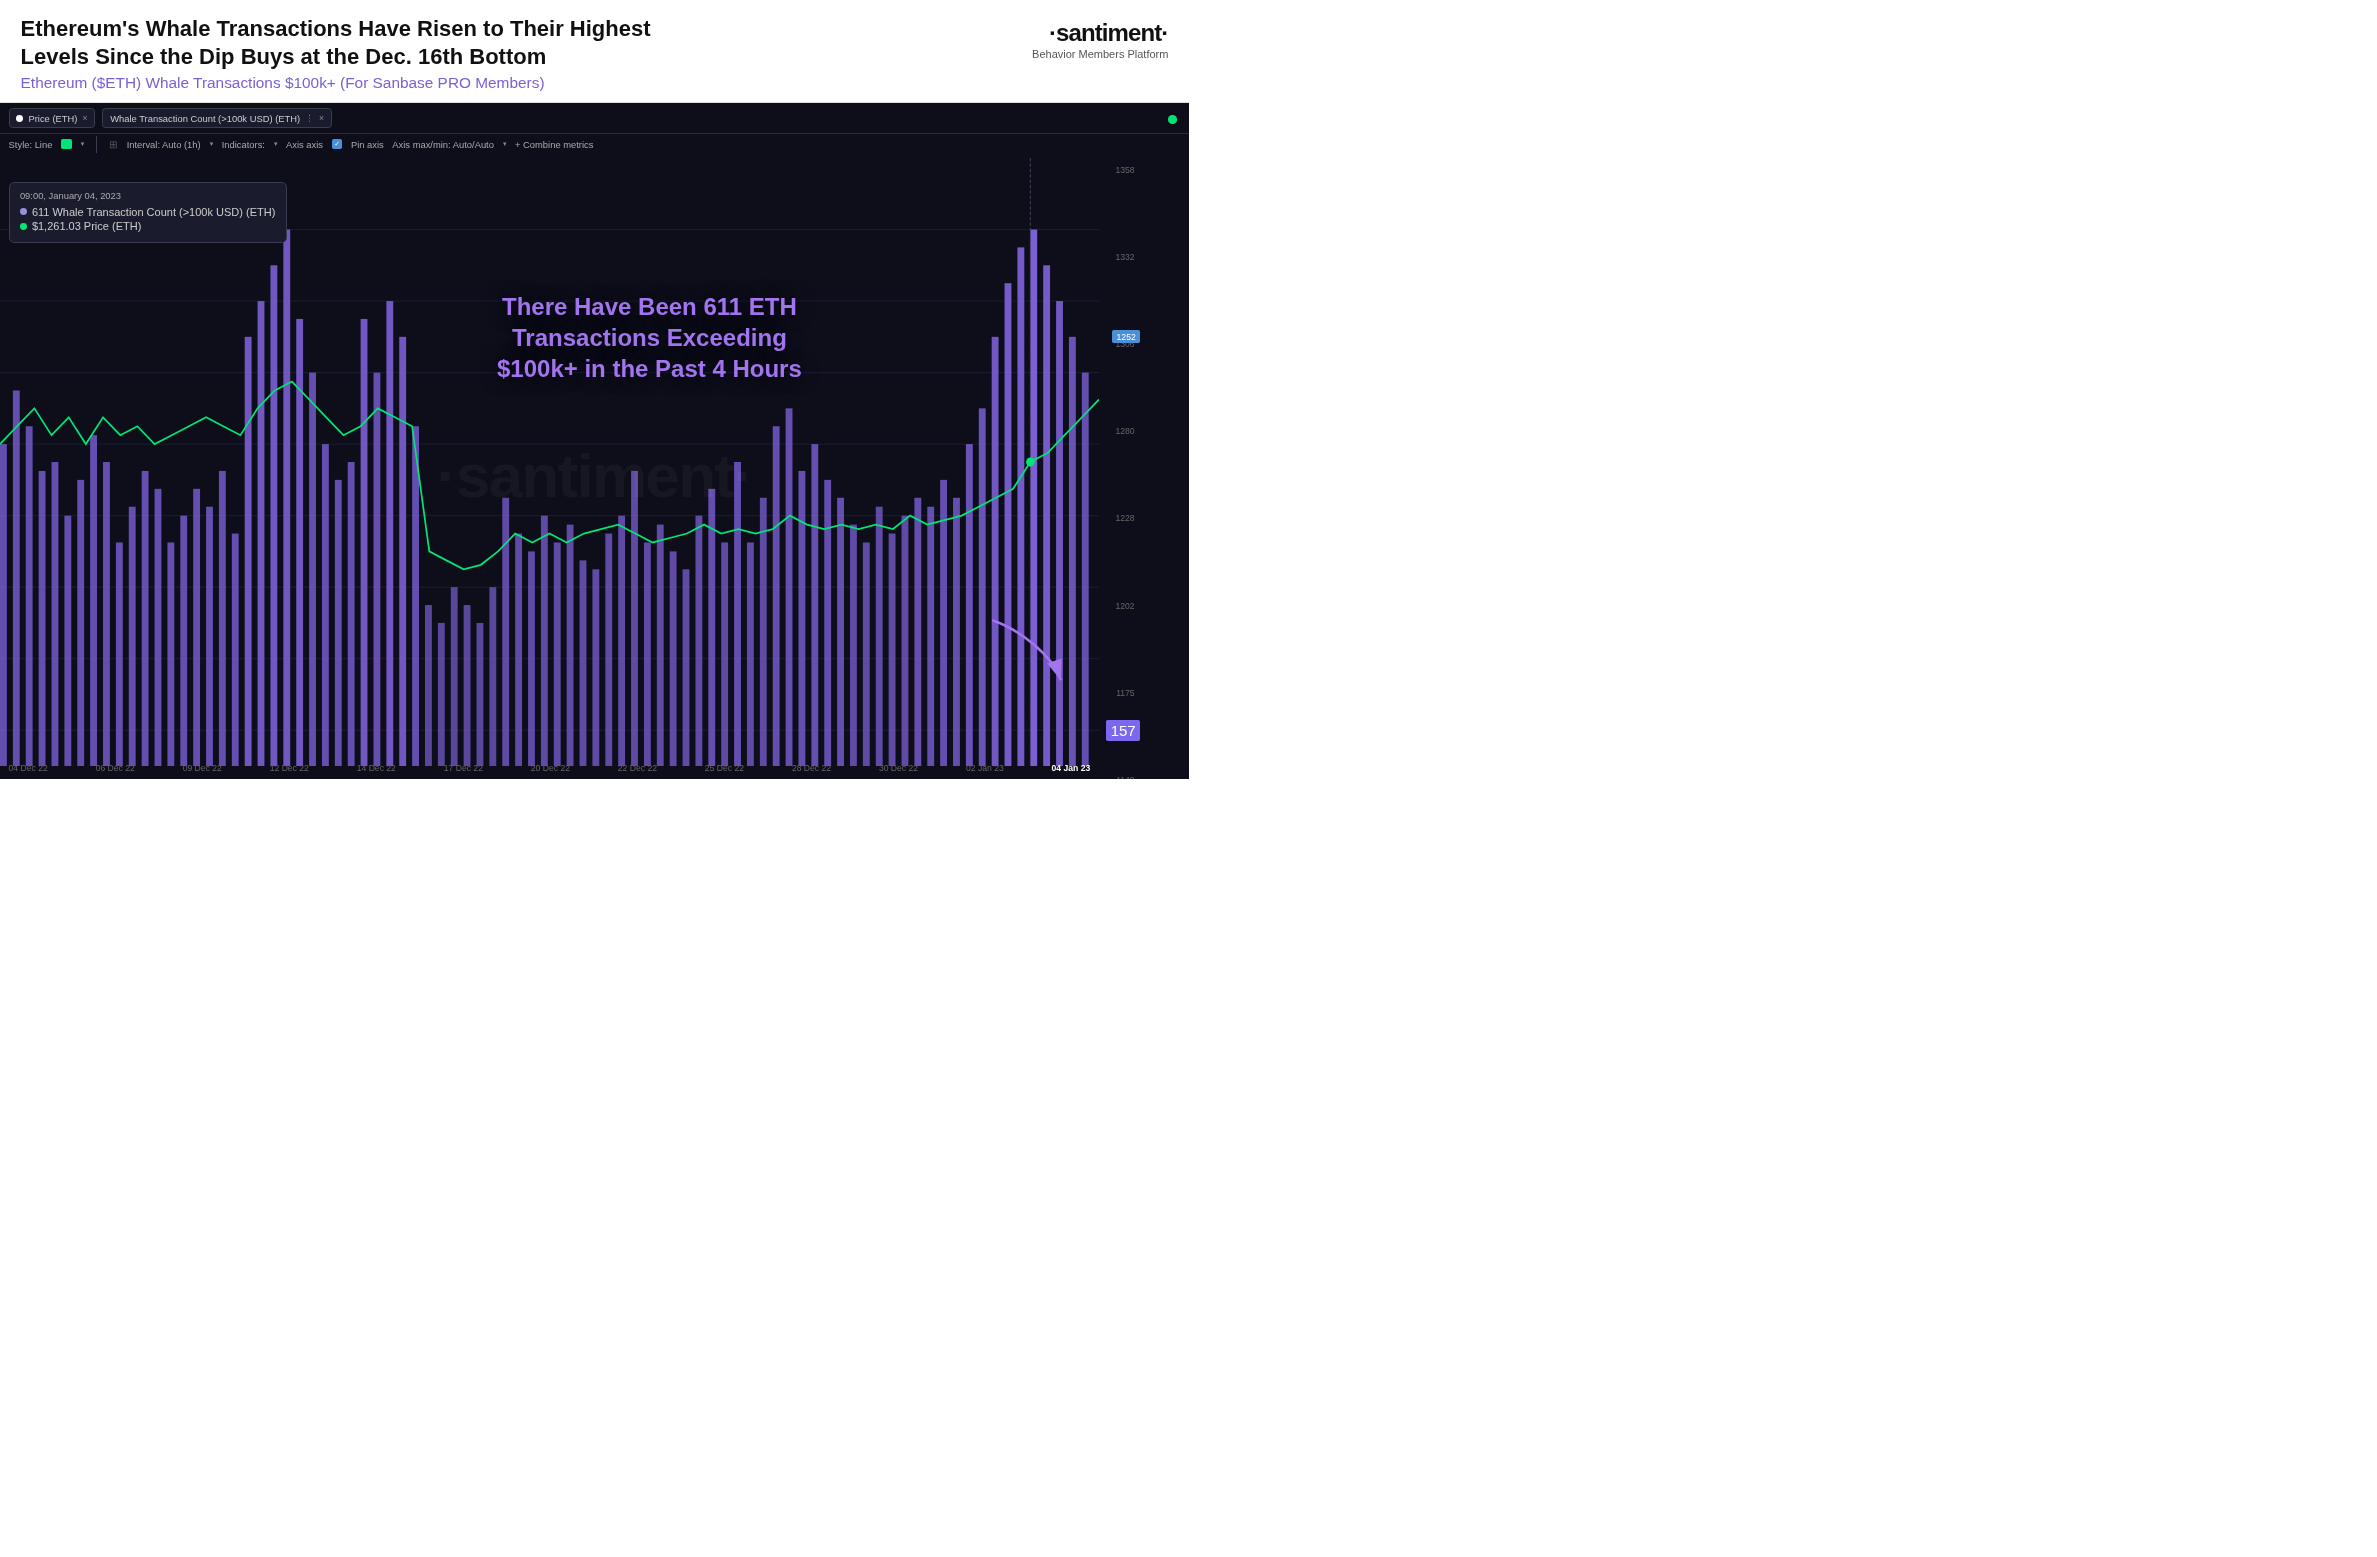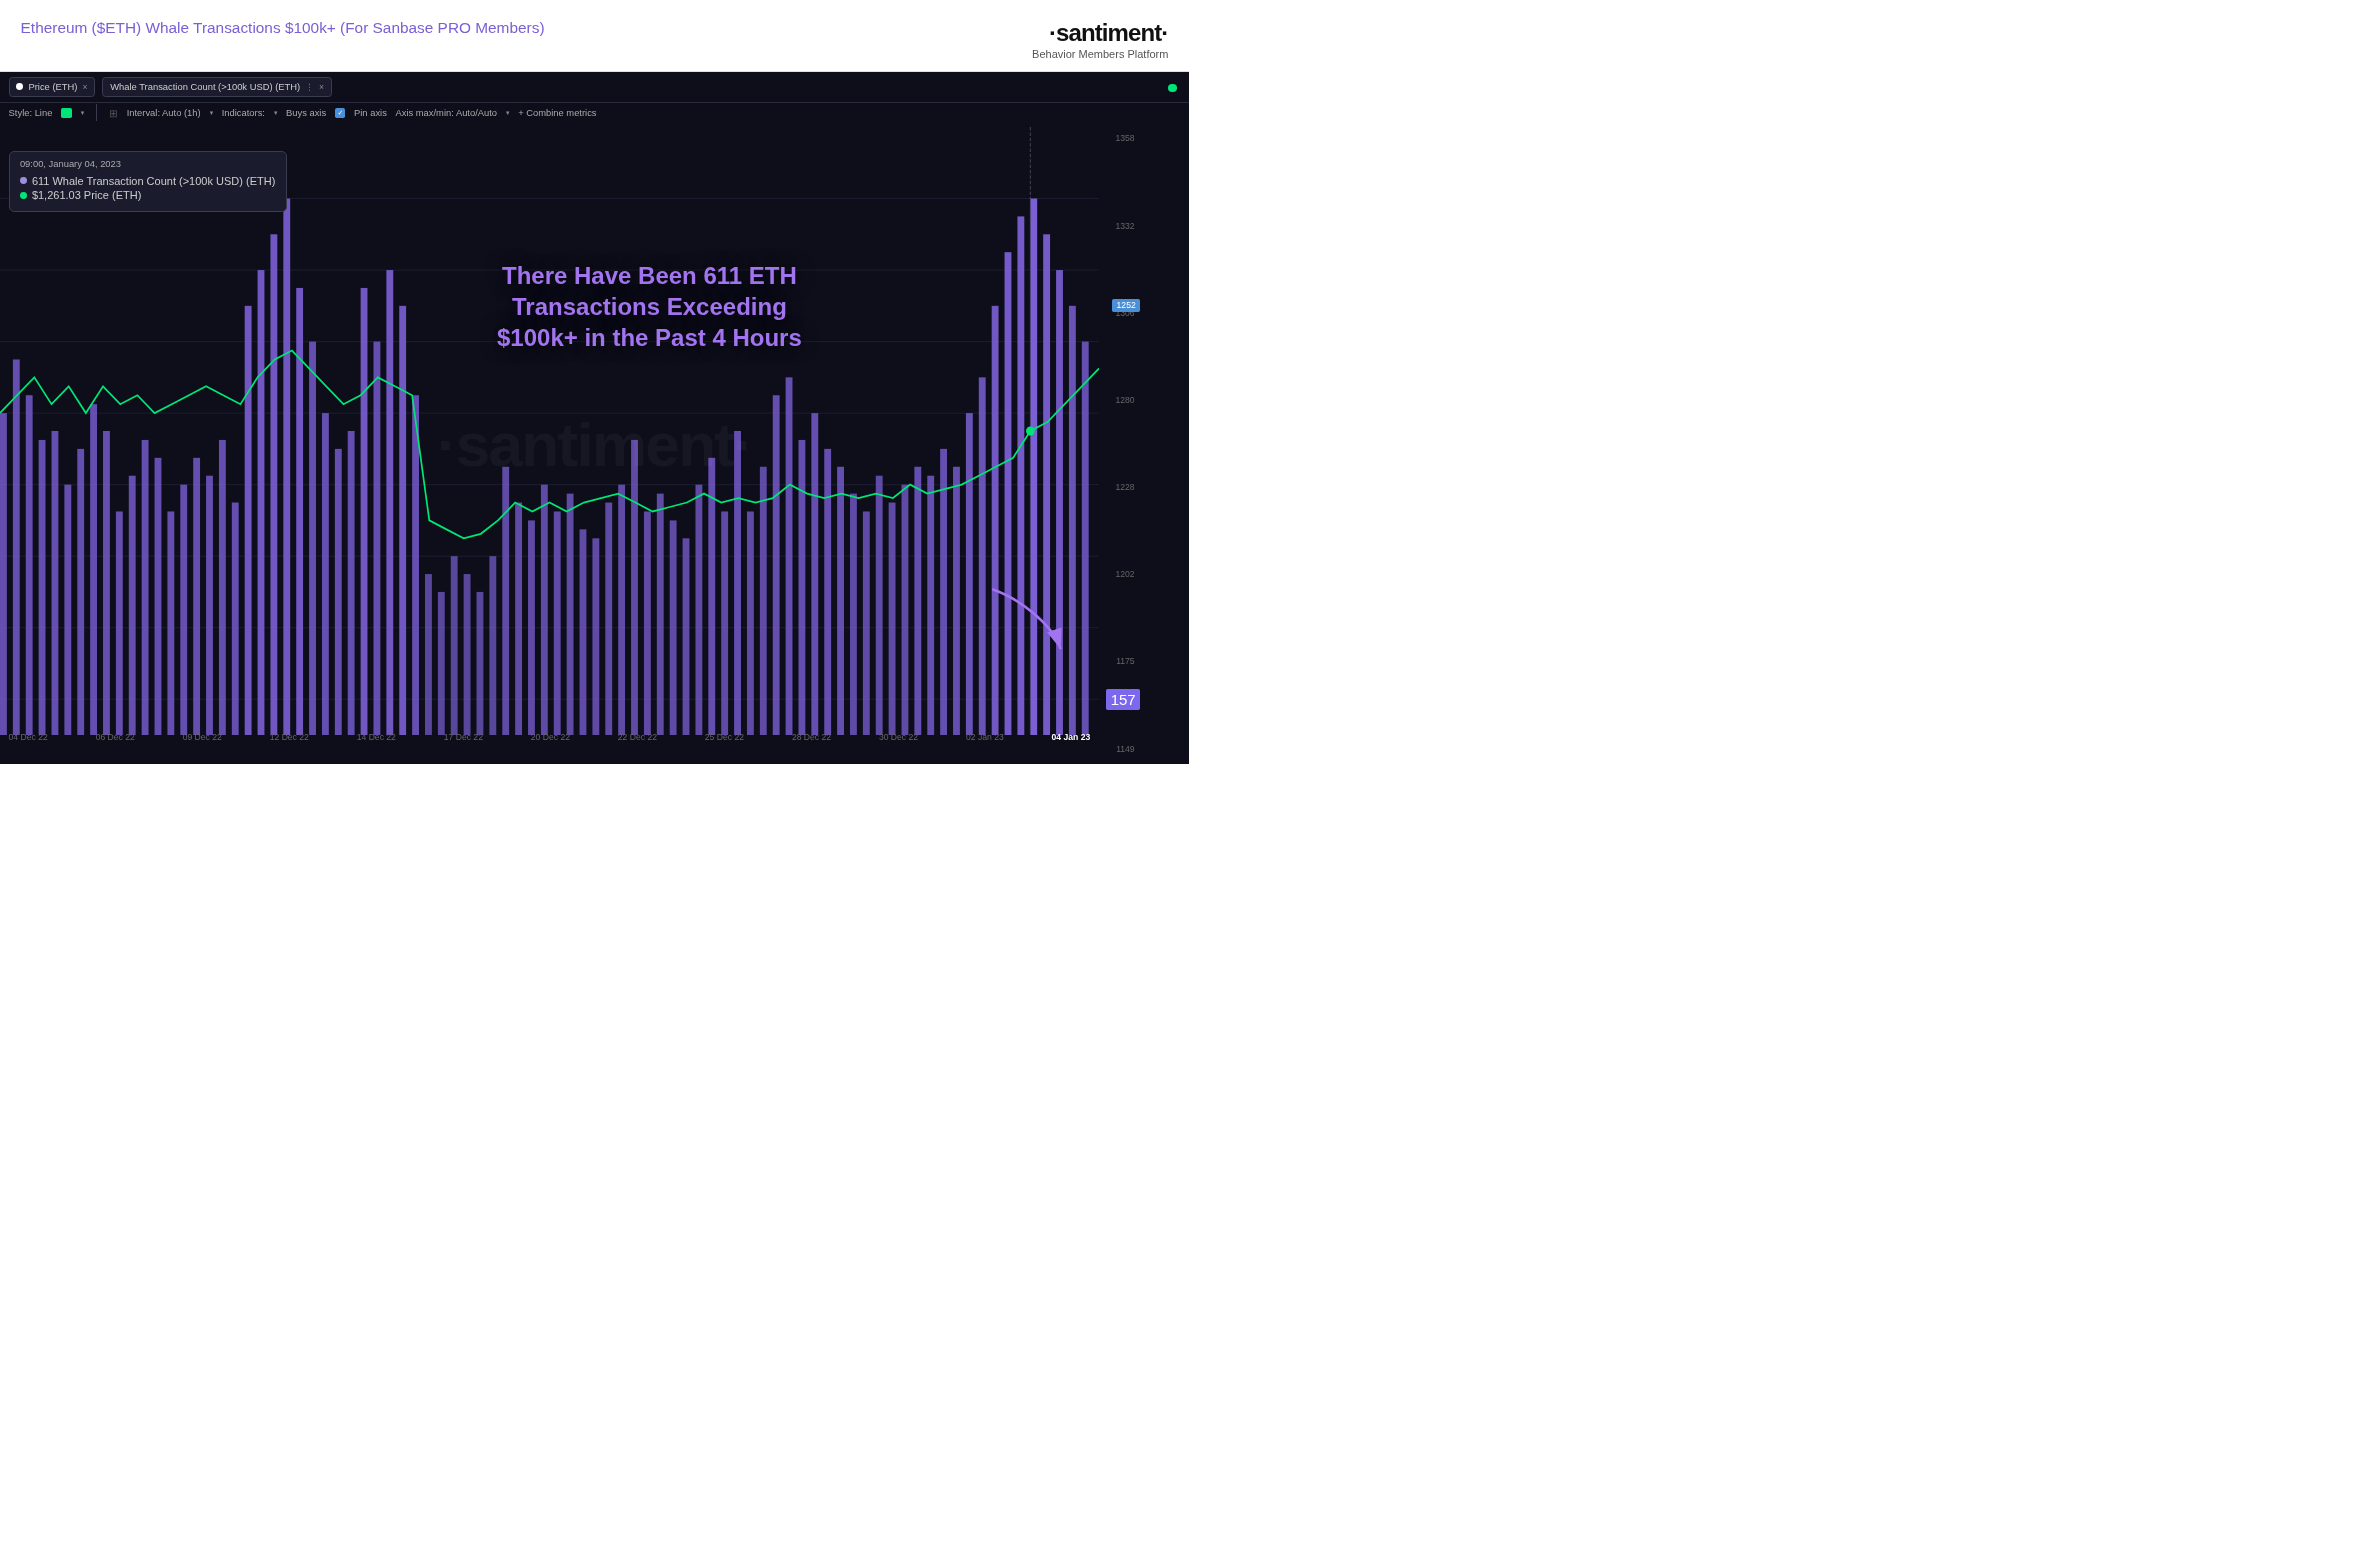--- a/index.html
+++ b/index.html
@@ -319,20 +319,21 @@
       pointer-events: none;
       z-index: 1;
       white-space: nowrap;
     }
   </style>
 </head>
 <body>
 
 <div class="header">
   <div class="header-left">
+    <div class="header-title">Ethereum's Whale Transactions Have Risen to Their Highest Levels Since the Dip Buys at the Dec. 16th Bottom</div>
     <div class="header-subtitle">Ethereum ($ETH) Whale Transactions $100k+ (For Sanbase PRO Members)</div>
   </div>
   <div class="header-right">
     <div class="santiment-logo">·santiment·</div>
     <div class="santiment-tagline">Behavior Members Platform</div>
   </div>
 </div>
 
 <div class="chart-container">
 
@@ -367,21 +368,21 @@
       <span>Interval: Auto (1h)</span>
       <span class="chevron">▾</span>
     </div>
 
     <div class="ctrl-item">
       <span>Indicators:</span>
       <span class="chevron">▾</span>
     </div>
 
     <div class="ctrl-item">
-      <span>Buys axis</span>
+      <span>Axis axis</span>
       <span class="ctrl-checkbox"></span>
     </div>
 
     <div class="ctrl-item">
       <span>Pin axis</span>
     </div>
 
     <div class="ctrl-item">
       <span>Axis max/min: Auto/Auto</span>
       <span class="chevron">▾</span>

